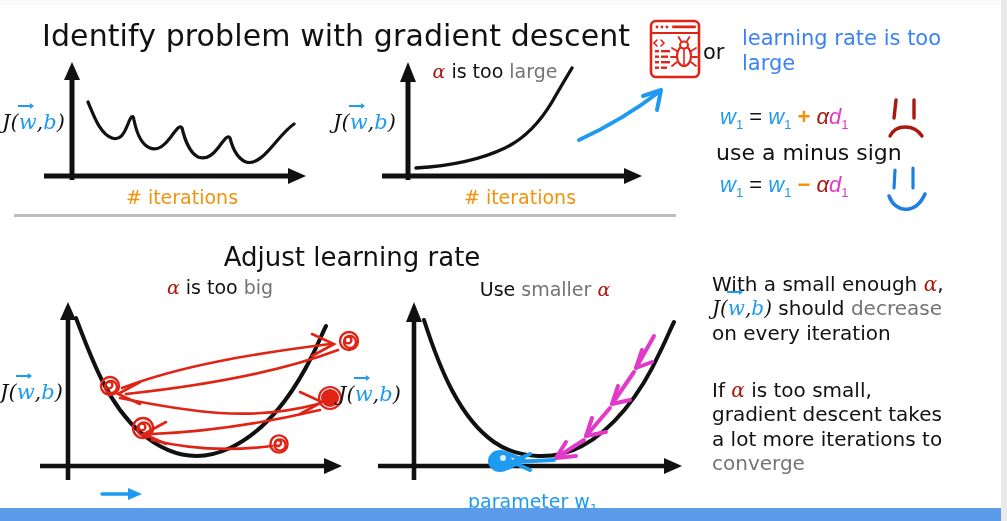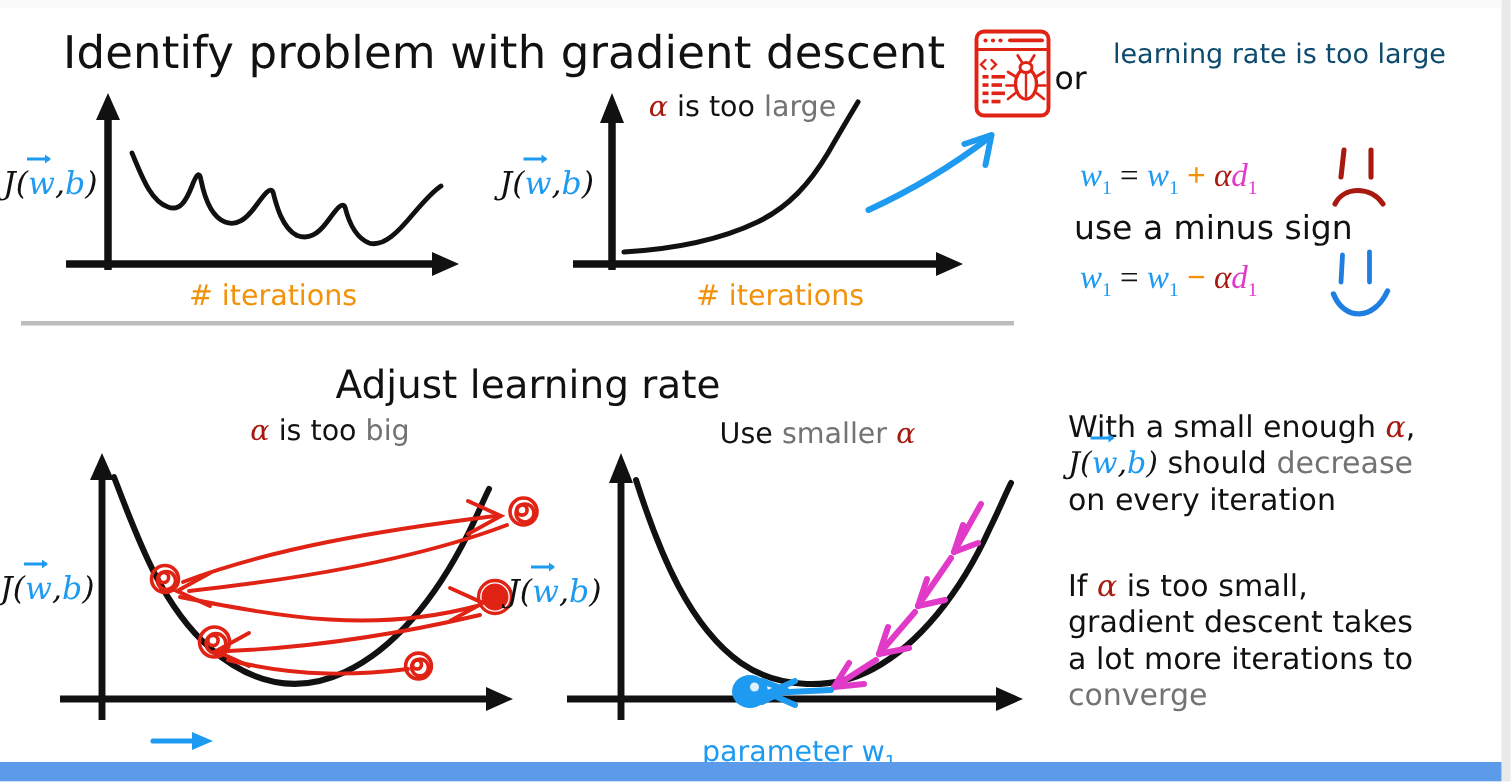--- a/index.html
+++ b/index.html
@@ -42,24 +42,24 @@
     border-left:4px solid #1e9bf0;border-top:3px solid transparent;border-bottom:3px solid transparent;
   }
 
   .axlabel{
     font-size:19px;color:#f2920a;text-align:center;white-space:nowrap;
     font-family:"DejaVu Sans","Liberation Sans",sans-serif;
   }
 
   
   #or-word{left:703px;top:40px;font-size:21px;color:#111;}
-  #lr-text{left:742px;top:26px;width:240px;font-size:18px;color:#0c4a6e;line-height:1.18;}
+  #lr-text{left:742px;top:26px;width:240px;font-size:21px;color:#3b82f6;line-height:1.18;}
 
   .formula{
-    font-family:Liberation Serif, serif;
+    font-family:Liberation Sans, sans-serif;
     font-size:22px;font-style:italic;white-space:nowrap;
   }
   .formula .w{color:#1e9bf0;}
   .formula .eq{color:#111;font-style:normal;}
   .formula .plus{color:#f2920a;font-style:normal;font-weight:bold;}
   .formula .minus{color:#f2920a;font-style:normal;font-weight:bold;}
   .formula .al{color:#a81a10;}
   .formula .d{color:#e23ac8;}
   .formula sub{font-size:13px;font-style:normal;}
 

